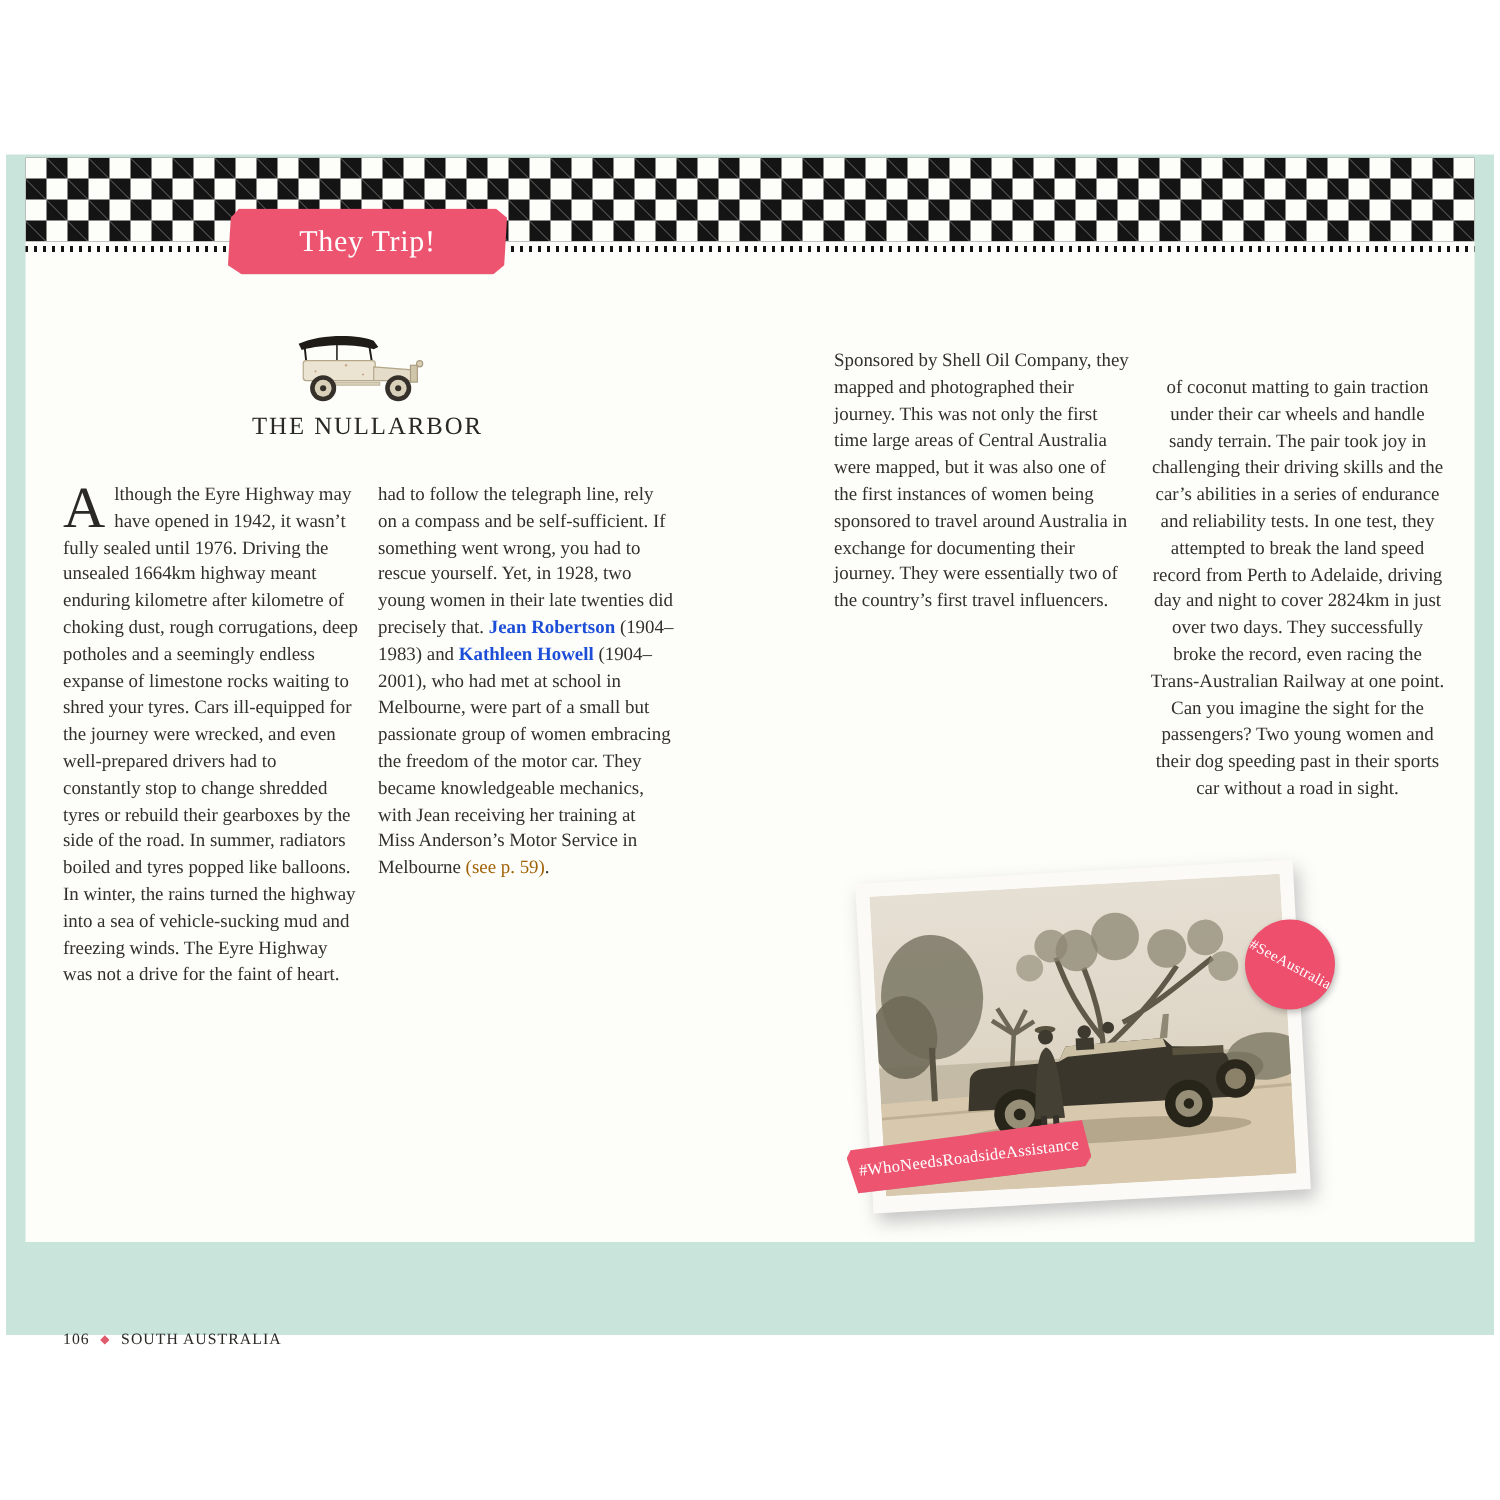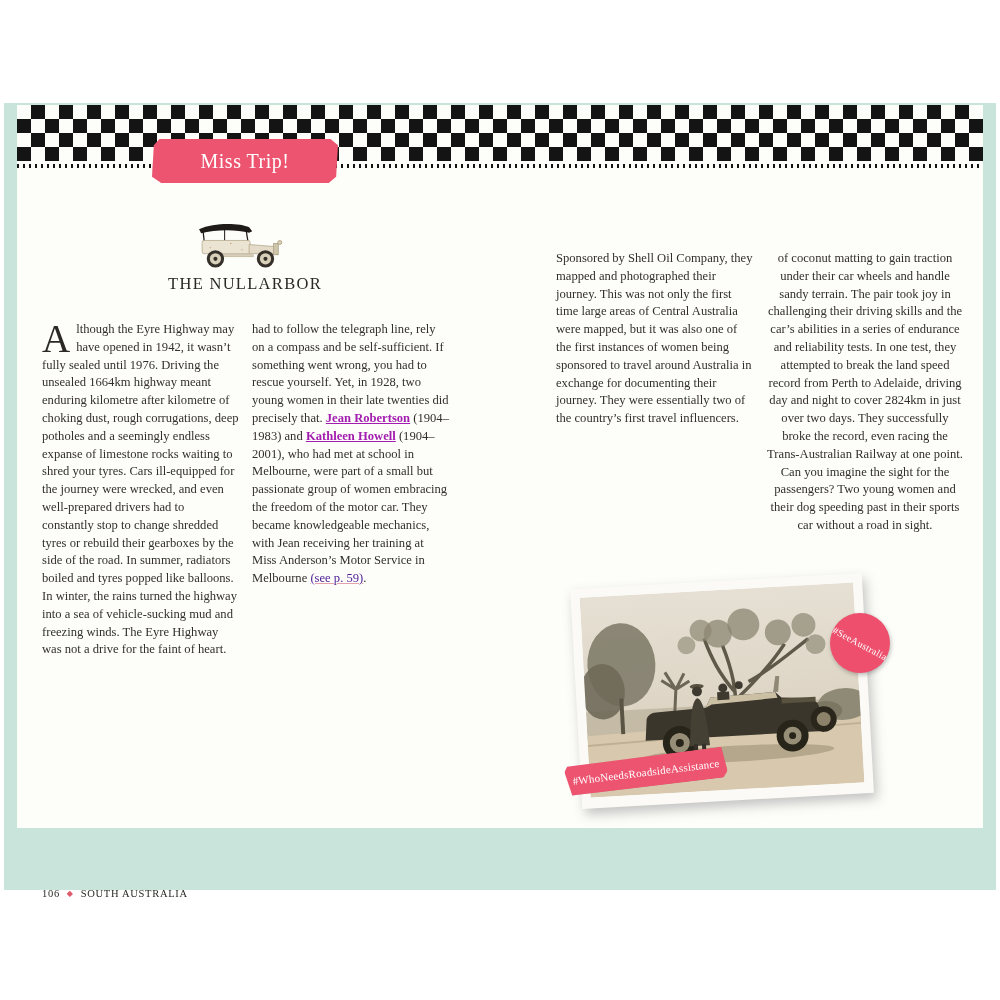--- a/index.html
+++ b/index.html
@@ -30,25 +30,25 @@
   
   .car-illo{position:absolute;left:195px;top:219px;width:94px;height:52px;}
   .page-title{position:absolute;left:42px;top:274px;width:406px;margin:0;text-align:center;
     font-size:16.5px;font-weight:normal;letter-spacing:1.3px;color:#2b2925;}
 
   
   .col{position:absolute;font-size:12.6px;line-height:17.8px;}
   .col p{margin:0 0 8px 0;}
   .col-l1{left:42px;top:321px;width:197px;}
   .col-l2{left:252px;top:321px;width:197px;}
-  .col-r1{left:556px;top:250px;width:198px;}
+  .col-r1{left:556px;top:232px;width:198px;}
   .col-r2{left:766px;top:250px;width:198px;text-align:center;}
   .dropcap{float:left;font-size:39px;line-height:31px;padding:2px 6px 0 0;color:#2b2925;}
-  .xref{color:#4c1d95;text-decoration:underline;text-decoration-color:#e3a3ad;margin-top:21px;}
-  .col b{color:#a21caf;text-decoration:underline;}
+  .xref{color:#a16207;text-decoration-color:#e3a3ad;margin-top:21px;}
+  .col b{color:#1d4ed8;}
 
   
   .photo-frame{position:absolute;left:576px;top:581px;width:292px;height:220px;background:#fbfaf6;
     padding:9px 9px 11px 9px;box-sizing:border-box;transform:rotate(-3.2deg);
     box-shadow:3px 6px 12px rgba(90,90,90,.35);}
   .photo-frame svg{display:block;width:100%;height:100%;}
 
   
   .sticker-circle{position:absolute;left:830px;top:613px;width:60px;height:60px;border-radius:50%;
     background:#ed4f6c;display:flex;align-items:center;justify-content:center;
@@ -71,21 +71,21 @@
 <body>
 
 <div class="canvas">
 
   <div class="spread-bg"></div>
   <div class="page-bg"></div>
   <div class="diamond-band"></div>
   <div class="dotted-row"></div>
 
   <div class="roadtrip">
-    <span>Miss Trip!</span>
+    <span>They Trip!</span>
   </div>
 
   <div class="car-illo">
     <svg viewBox="0 0 184 100">
       <path d="M8,20 C38,6 88,8 106,16 L112,24 L106,27 C82,20 40,20 12,28 Z" fill="#1f1c18"></path>
       <line x1="16" y1="25" x2="18" y2="44" stroke="#1f1c18" stroke-width="2.5"></line>
       <line x1="58" y1="19" x2="58" y2="42" stroke="#1f1c18" stroke-width="2"></line>
       <line x1="100" y1="21" x2="104" y2="46" stroke="#1f1c18" stroke-width="2.5"></line>
       <rect x="14" y="42" width="94" height="26" rx="4" fill="#ece4d2" stroke="#b3a689" stroke-width="1.5"></rect>
       <path d="M106,50 L156,54 L156,68 L106,68 Z" fill="#e4dcc8" stroke="#b3a689" stroke-width="1.5"></path>

